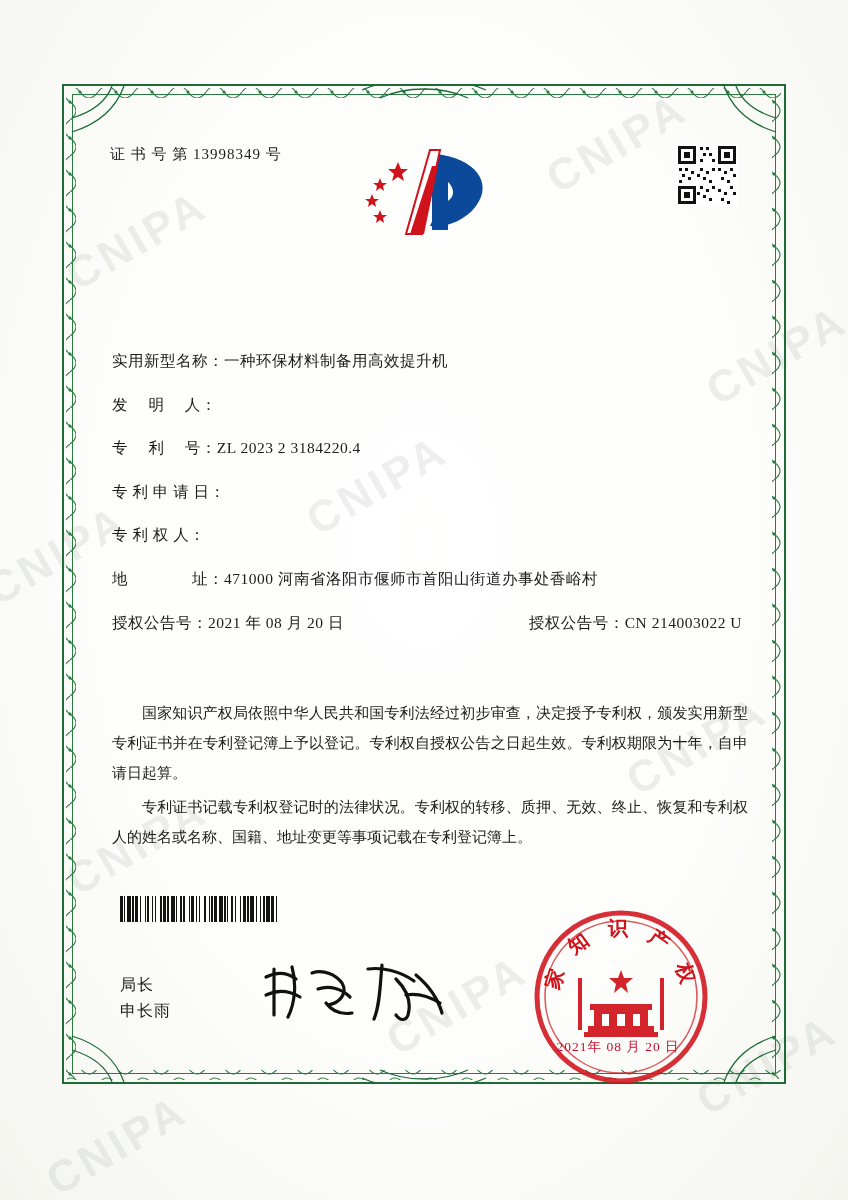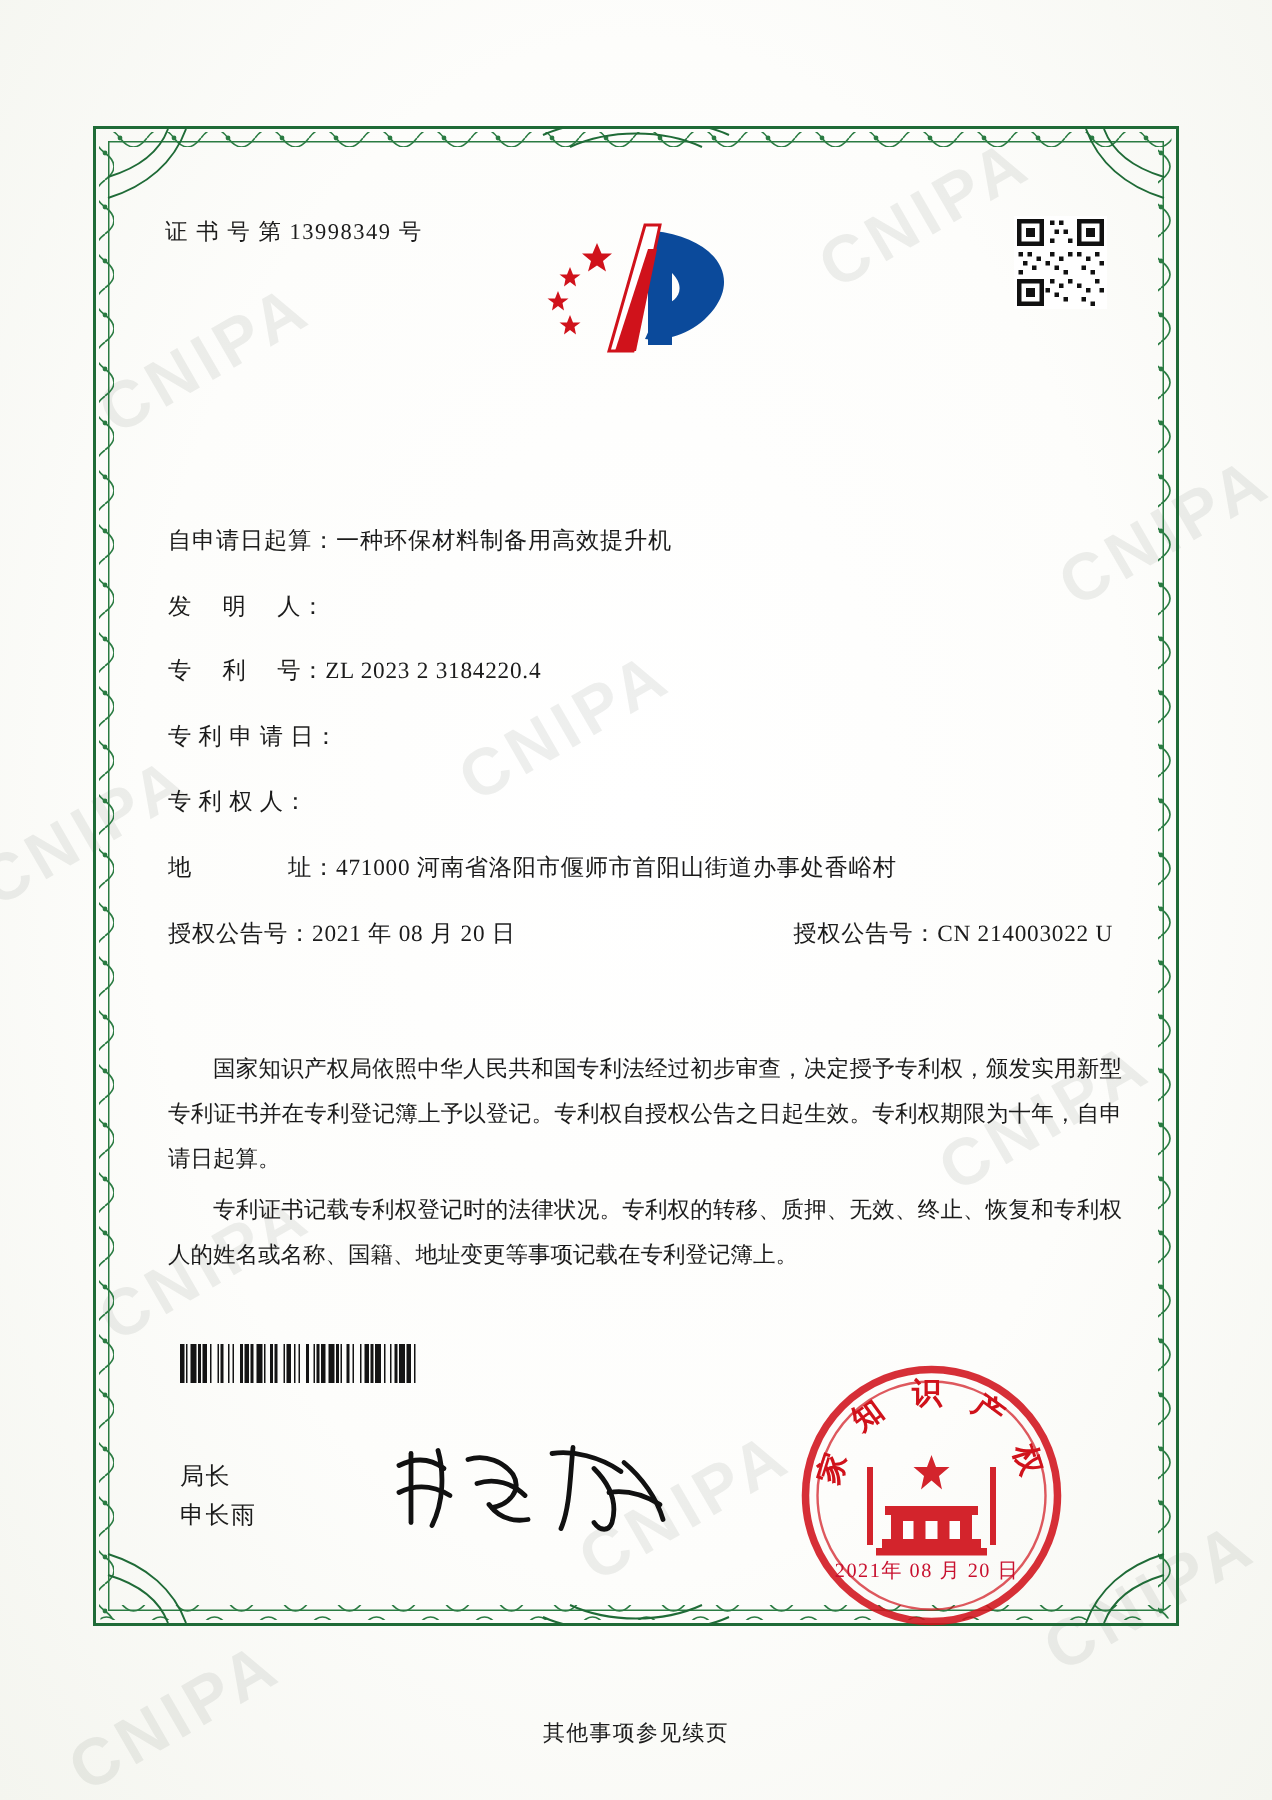--- a/index.html
+++ b/index.html
@@ -352,21 +352,21 @@
         <polygon points="36,30 38,35 43,35 39,38 40,43 36,40 32,43 33,38 29,35 34,35"></polygon>
         <polygon points="28,46 30,51 35,51 31,54 32,59 28,56 24,59 25,54 21,51 26,51"></polygon>
         <polygon points="36,62 38,67 43,67 39,70 40,75 36,72 32,75 33,70 29,67 34,67"></polygon>
       </g>
     </svg>
   </div>
 
 
   <div class="fields">
     <div class="row">
-      <span class="lbl">自申请日起算：</span>
+      <span class="lbl">实用新型名称：</span>
       <span class="val">一种环保材料制备用高效提升机</span>
     </div>
     <div class="row">
       <span class="lbl">发　 明 　人：</span>
     </div>
     <div class="row">
       <span class="lbl">专　 利 　号：</span>
       <span class="val">ZL 2023 2 3184220.4</span>
     </div>
     <div class="row">
@@ -517,15 +517,14 @@
         <rect x="70" y="106" width="7" height="12"></rect>
         <rect x="85" y="106" width="8" height="12"></rect>
         <rect x="101" y="106" width="7" height="12"></rect>
       </g>
       <rect x="46" y="70" width="4" height="52"></rect>
       <rect x="128" y="70" width="4" height="52"></rect>
     </g>
   </svg>
   <div class="seal-date">2021年 08 月 20 日</div>
 
-  <div class="footnote">其他事项参见续页</div>
 
 </div>
 
 </body></html>

